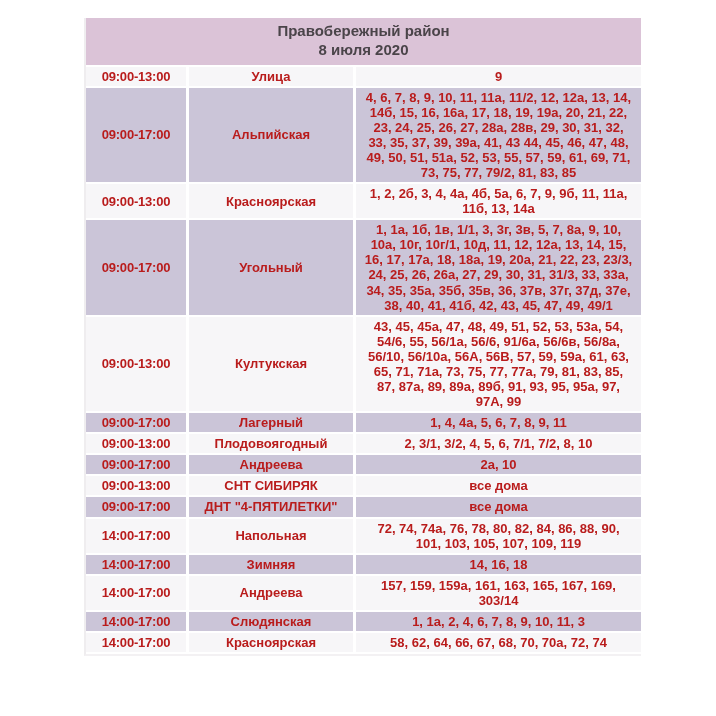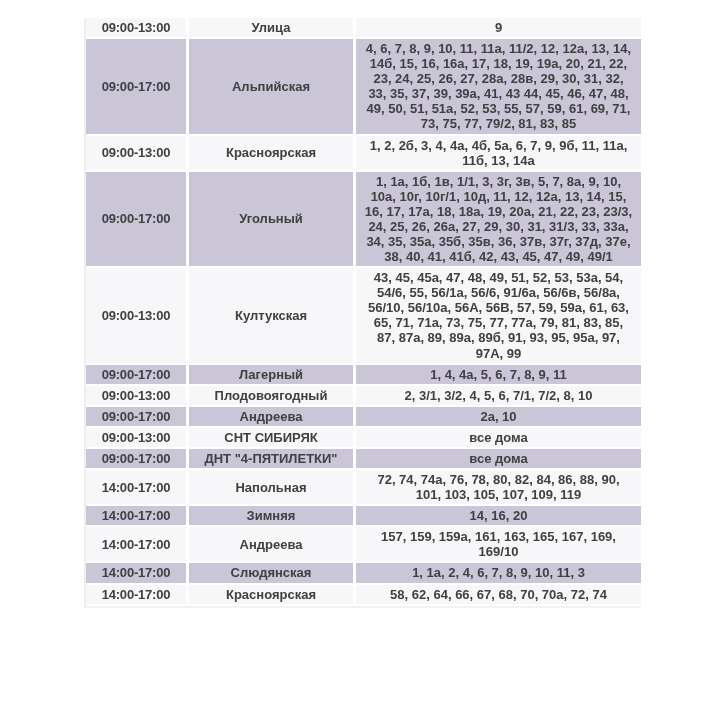--- a/index.html
+++ b/index.html
@@ -31,21 +31,21 @@
     border-left: 2px solid #efedef;
     border-bottom: 2px solid #f3f1f3;
   }
   col.c-time   { width: 103px; }
   col.c-street { width: 167px; }
   col.c-house  { width: 285px; }
 
   th, td {
     text-align: center;
     vertical-align: middle;
-    color: #404040;
+    color: #b91c1c;
     font-weight: bold;
     font-size: 13px;
     line-height: 1.16;
     padding: 2px 5px;
     border-right: 3px solid #ffffff;
     border-bottom: 2px solid #ffffff;
     word-wrap: break-word;
   }
   th:last-child, td:last-child { border-right: none; }
 
@@ -75,20 +75,26 @@
 
 <div class="page">
   <div class="schedule-wrap">
     <table class="schedule">
       <colgroup>
         <col class="c-time">
         <col class="c-street">
         <col class="c-house">
       </colgroup>
       <thead>
+        <tr>
+          <th class="title-cell" colspan="3">
+            <div>Правобережный район</div>
+            <div>8 июля 2020</div>
+          </th>
+        </tr>
       </thead>
       <tbody id="rows-body">
   <tr>
     <td class="time-cell">09:00-13:00</td>
     <td class="street-cell">Улица</td>
     <td class="house-cell">9</td>
   </tr>
 
   <tr>
     <td class="time-cell">09:00-17:00</td>
@@ -146,27 +152,27 @@
 
   <tr>
     <td class="time-cell">14:00-17:00</td>
     <td class="street-cell">Напольная</td>
     <td class="house-cell">72, 74, 74а, 76, 78, 80, 82, 84, 86, 88, 90, 101, 103, 105, 107, 109, 119</td>
   </tr>
 
   <tr>
     <td class="time-cell">14:00-17:00</td>
     <td class="street-cell">Зимняя</td>
-    <td class="house-cell">14, 16, 20</td>
+    <td class="house-cell">14, 16, 18</td>
   </tr>
 
   <tr>
     <td class="time-cell">14:00-17:00</td>
     <td class="street-cell">Андреева</td>
-    <td class="house-cell">157, 159, 159а, 161, 163, 165, 167, 169, 169/10</td>
+    <td class="house-cell">157, 159, 159а, 161, 163, 165, 167, 169, 303/14</td>
   </tr>
 
   <tr>
     <td class="time-cell">14:00-17:00</td>
     <td class="street-cell">Слюдянская</td>
     <td class="house-cell">1, 1а, 2, 4, 6, 7, 8, 9, 10, 11, 3</td>
   </tr>
 
   <tr>
     <td class="time-cell">14:00-17:00</td>

